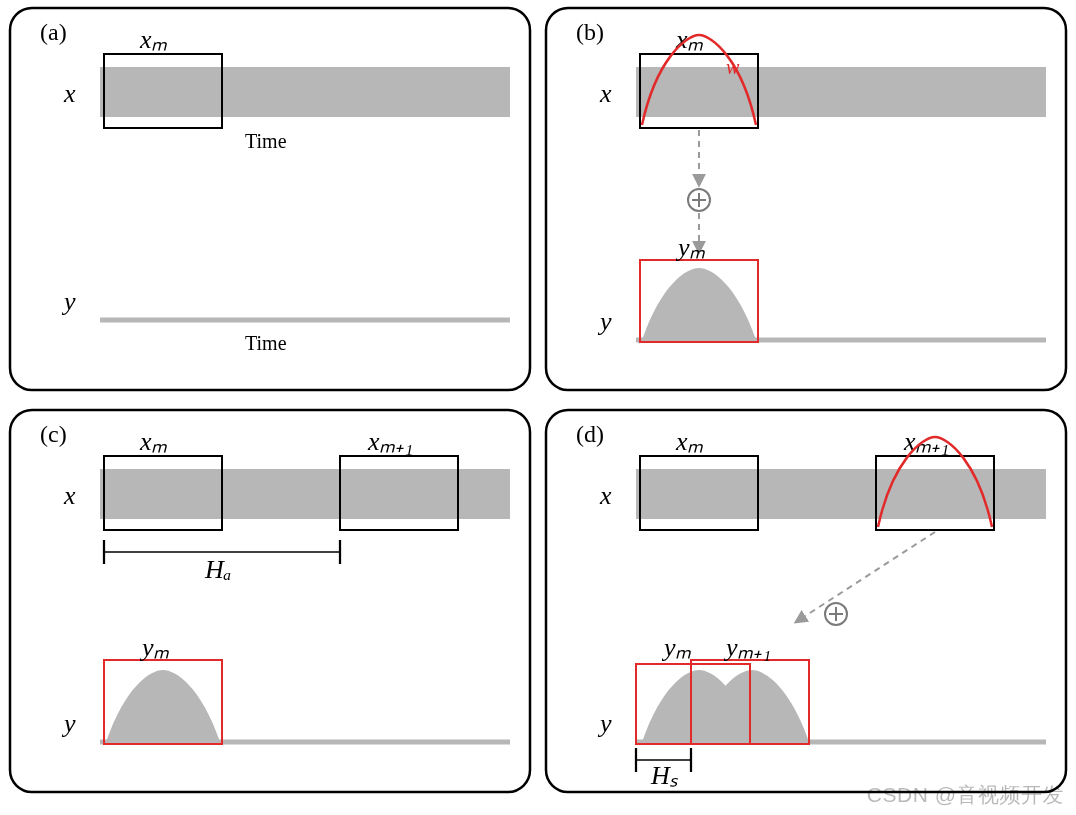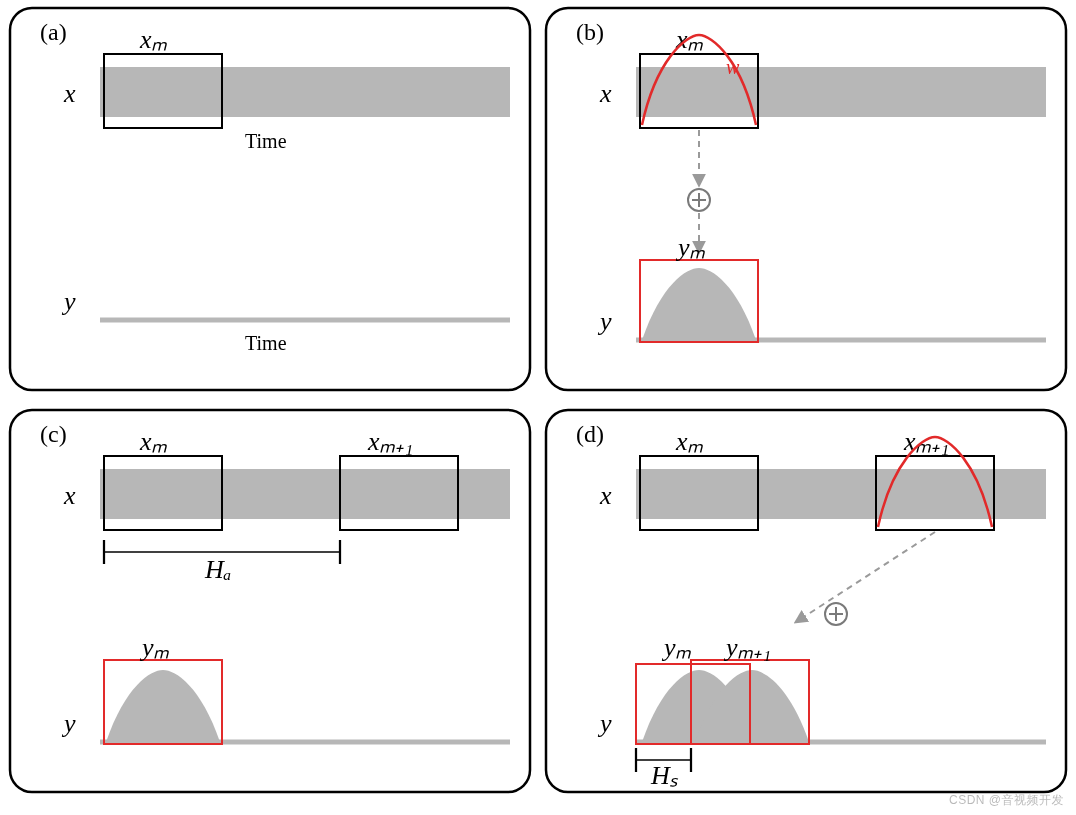--- a/index.html
+++ b/index.html
@@ -1,18 +1,18 @@
 <!DOCTYPE html>
 <html><head>
 <meta charset="utf-8">
 <style>
   html,body{margin:0;padding:0;background:#fff;font-family:"Times New Roman",serif;}
   .page{width:1076px;height:815px;position:relative;}
   svg{position:absolute;left:0;top:0;}
-  .watermark{position:absolute;right:12px;bottom:6px;color:rgba(0,0,0,.28);font-family:Arial,sans-serif;font-size:12px;letter-spacing:.5px;}
+  .watermark{position:absolute;right:12px;bottom:6px;color:rgba(0,0,0,.28);font-family:Arial,sans-serif;font-size:21px;letter-spacing:.5px;}
   text{font-family:"Times New Roman",serif;}
   .lbl{font-size:26px;}
   .lblsmall{font-size:20px;}
   .tag{font-size:24px;}
 </style>
 </head>
 <body>
 
 <div class="page">
 

